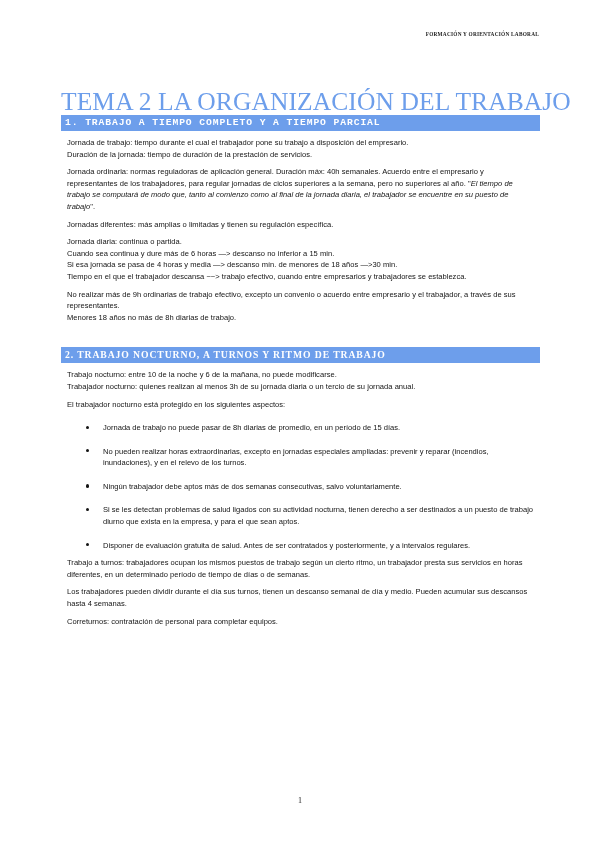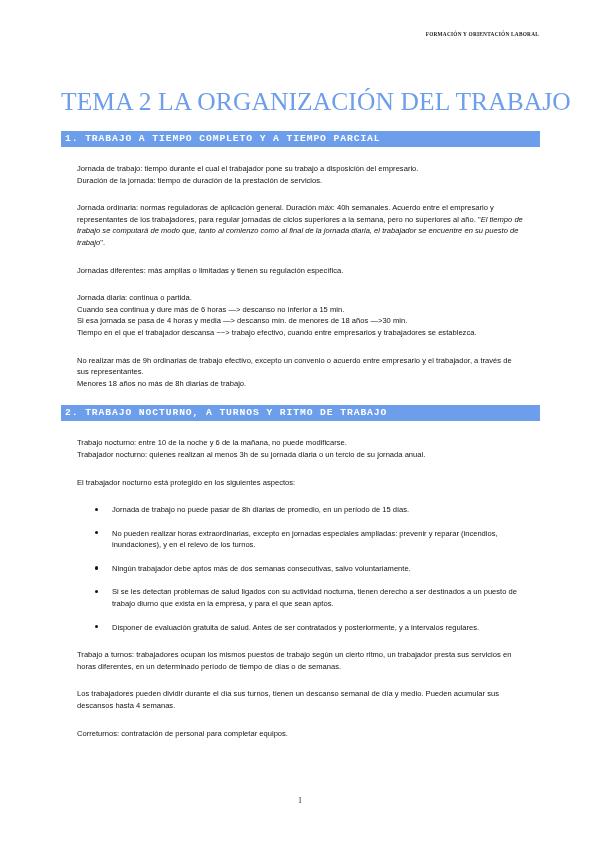--- a/index.html
+++ b/index.html
@@ -51,21 +51,21 @@
     font-weight: 400;
     color: #6d9eeb;
     letter-spacing: 0.1px;
     white-space: nowrap;
   }
 
   
   .content {
     position: absolute;
     left: 61px;
-    top: 131px;
+    top: 115px;
     width: 479px;
   }
 
   
   .section-bar {
     background: #6d9eeb;
     color: #ffffff;
     font-family: "Liberation Mono", monospace;
     font-size: 9.7px;
     font-weight: bold;
@@ -73,37 +73,37 @@
     line-height: 16px;
     height: 16px;
     padding-left: 4px;
     box-sizing: border-box;
     white-space: nowrap;
     overflow: hidden;
   }
 
   
   p.body {
-    margin: 16px;
+    margin: 6px;
     font-size: 7.55px;
     line-height: 11.6px;
     text-align: left;
     color: #141414;
     letter-spacing: 0.02px;
   }
   .blk { margin-top: 12px; }
   .blk-lg { margin-top: 15px; }
 
   em.quote {
     font-style: italic;
   }
 
   
   ul.bullets {
-    margin: 13px;
+    margin: 4px;
     padding: 0;
     list-style: none;
   }
   ul.bullets li {
     position: relative;
     padding-left: 38px;
     margin-top: 12px;
     font-size: 7.55px;
     line-height: 11.6px;
     color: #141414;
@@ -159,21 +159,21 @@
       <span>Cuando sea continua y dure más de 6 horas —&gt; descanso no inferior a 15 min.</span><br>
       <span>Si esa jornada se pasa de 4 horas y media —&gt; descanso mín. de menores de 18 años —&gt;30 min.</span><br>
       <span>Tiempo en el que el trabajador descansa ~~&gt; trabajo efectivo, cuando entre empresarios y trabajadores se establezca.</span>
     </p>
 
     <p class="body blk">
       <span>No realizar más de 9h ordinarias de trabajo efectivo, excepto un convenio o acuerdo entre empresario y el trabajador, a través de sus representantes.</span><br>
       <span>Menores 18 años no más de 8h diarias de trabajo.</span>
     </p>
 
-    <div class="section-bar" style="margin-top:8px;">2.  TRABAJO NOCTURNO, A TURNOS Y RITMO DE TRABAJO</div>
+    <div class="section-bar" style="margin-top:24px;font-family:Liberation Serif, serif;">2.  TRABAJO NOCTURNO, A TURNOS Y RITMO DE TRABAJO</div>
 
     <p class="body blk">
       <span>Trabajo nocturno: entre 10 de la noche y 6 de la mañana, no puede modificarse.</span><br>
       <span>Trabajador nocturno: quienes realizan al menos 3h de su jornada diaria o un tercio de su jornada anual.</span>
     </p>
 
     <p class="body blk">
       <span>El trabajador nocturno está protegido en los siguientes aspectos:</span>
     </p>
 

